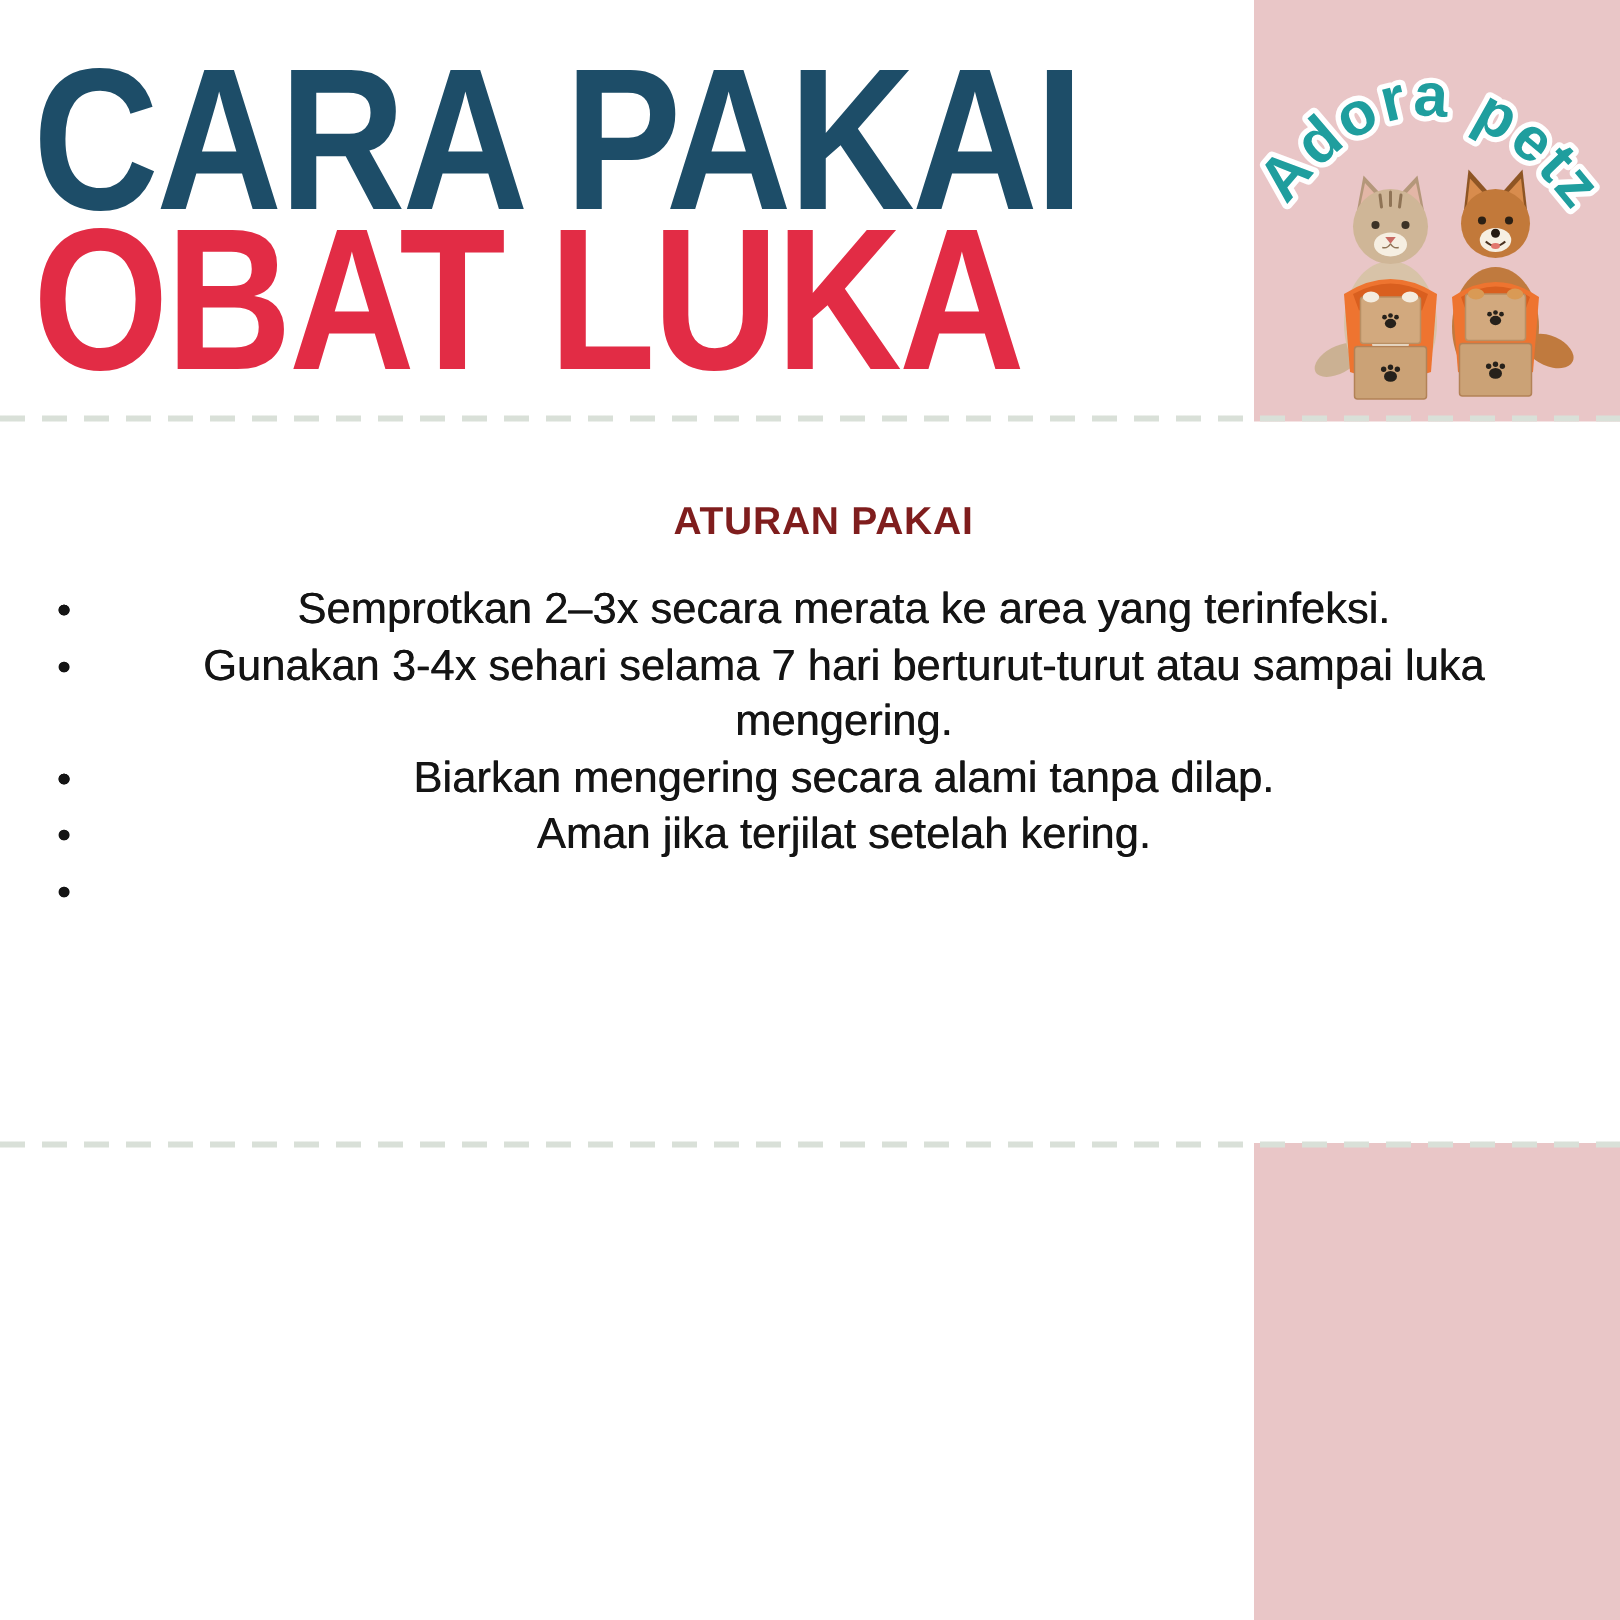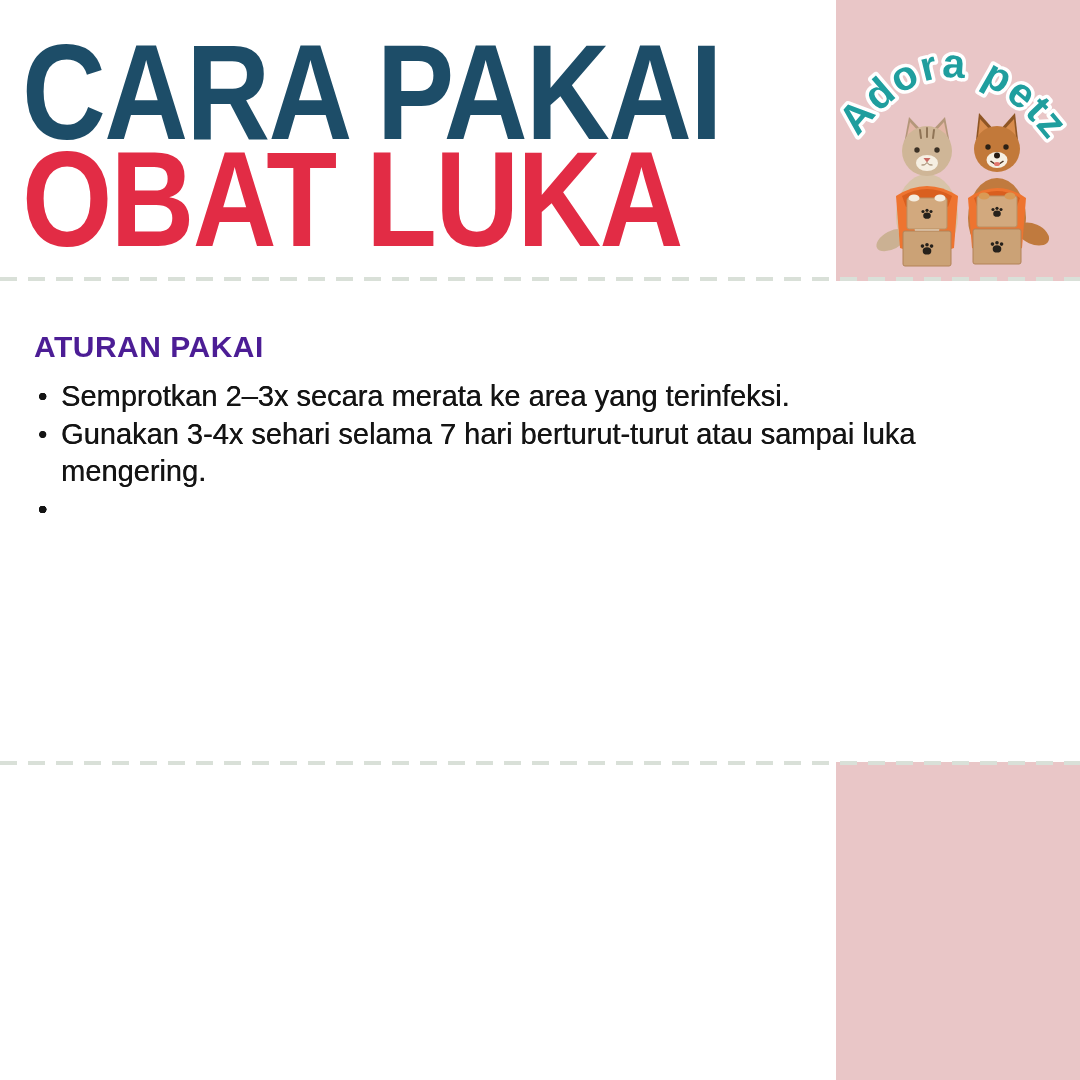--- a/index.html
+++ b/index.html
@@ -1,18 +1,19 @@
 <!DOCTYPE html>
 <html><head>
 <meta charset="utf-8">
 <style>
   html,body{margin:0;padding:0;background:#fff;}
   .canvas{
     position:relative;width:1080px;height:1080px;overflow:hidden;background:#ffffff;
     font-family:"Liberation Sans",sans-serif;
+    text-align:center;
   }
   
   .pink-col{position:absolute;left:836px;top:0;width:244px;height:1080px;background:#e9c6c7;z-index:0;}
   
   .white-band{position:absolute;left:0;top:281px;width:1080px;height:481px;background:#ffffff;z-index:1;}
   
   .dash{
     position:absolute;left:0;width:1080px;height:4px;z-index:2;
     background:repeating-linear-gradient(to right,#d9e0d8 0px,#d9e0d8 17px,rgba(0,0,0,0) 17px,rgba(0,0,0,0) 28px);
   }
@@ -28,21 +29,21 @@
   .t2{position:absolute;left:0;top:133px;color:#e22c45;}
   
   .logo-panel{position:absolute;left:836px;top:0;width:244px;height:280px;z-index:3;}
   .brand-arc-text{
     font-family:"Liberation Sans",sans-serif;font-weight:bold;font-size:41px;letter-spacing:2.5px;
     fill:#1f9e9e;stroke:#ffffff;stroke-width:7px;stroke-linejoin:round;paint-order:stroke;
   }
   
   .content{position:absolute;left:34px;top:330px;width:1030px;z-index:3;color:#141414;}
   .content h2{
-    margin:0 0 14px 0;font-size:30px;line-height:34px;font-weight:bold;color:#4c1d95;letter-spacing:0.5px;
+    margin:0 0 24px 0;font-size:26px;line-height:34px;font-weight:bold;color:#7f1d1d;letter-spacing:0.5px;
   }
   .content ul{list-style:none;margin:0;padding:0;}
   .content li{
     position:relative;padding-left:27px;font-size:29px;line-height:37.6px;font-weight:400;
     text-shadow:0.35px 0 0 #141414;
   }
   .dot{position:absolute;left:4px;top:0;font-size:26px;}
 </style>
 </head>
 <body>
@@ -136,23 +137,25 @@
       </li>
       <li>
         <span class="dot">•</span>
         <span>Gunakan 3-4x sehari selama 7 hari berturut-turut atau sampai luka mengering.</span>
       </li>
       <li>
         <span class="dot">•</span>
       </li>
       <li>
         <span class="dot">•</span>
+        <span>Biarkan mengering secara alami tanpa dilap.</span>
       </li>
       <li>
         <span class="dot">•</span>
+        <span>Aman jika terjilat setelah kering.</span>
       </li>
       <li>
         <span class="dot">•</span>
       </li>
     </ul>
   </main>
 
 </div>
 
 </body></html>

